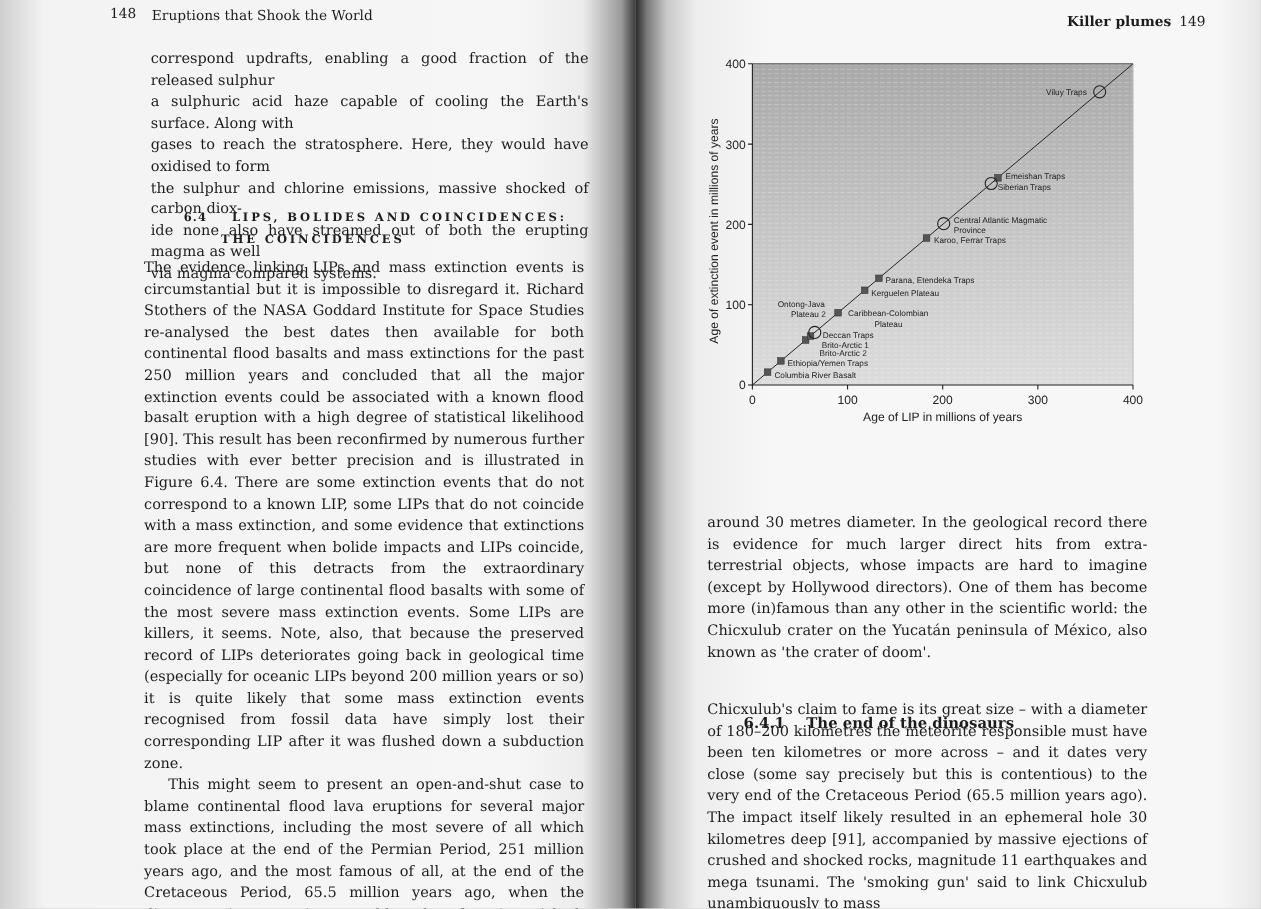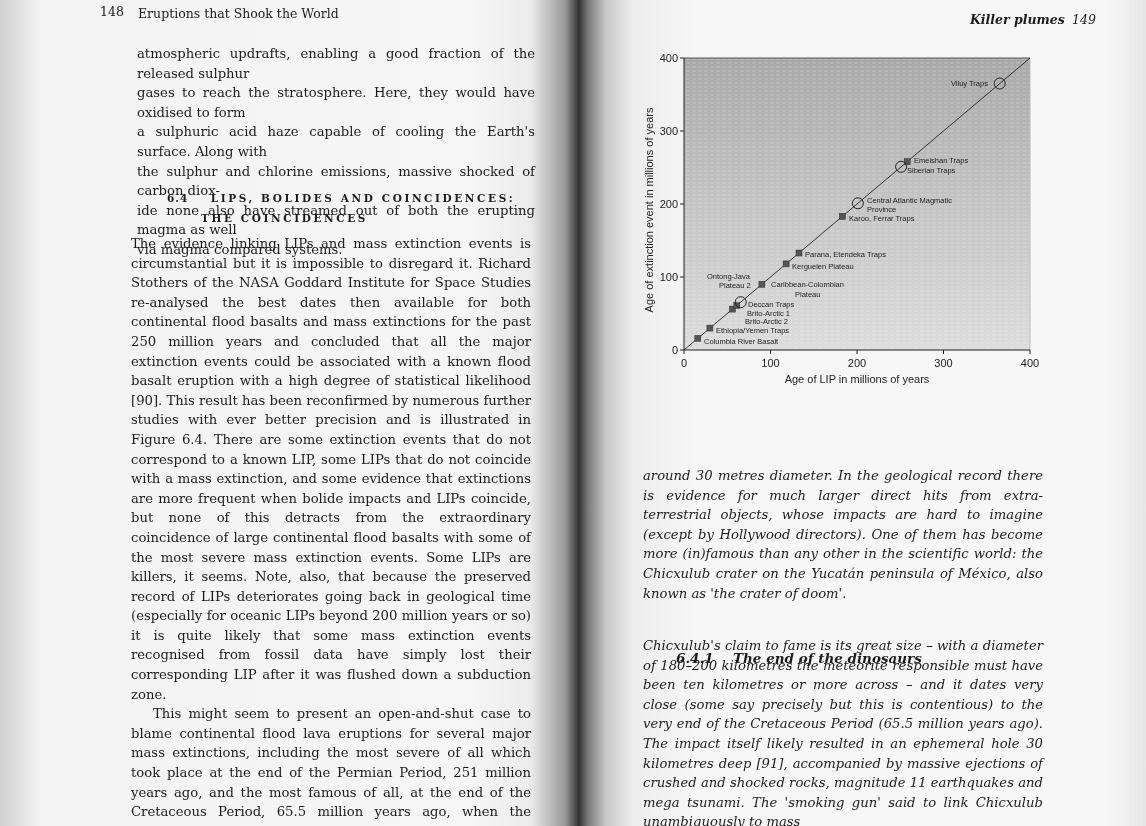--- a/index.html
+++ b/index.html
@@ -1,41 +1,41 @@
 <!DOCTYPE html>
 <html><head>
 <meta charset="utf-8">
 <style>
   html,body{margin:0;padding:0;}
   body{width:1146px;height:826px;position:relative;overflow:hidden;background:#d8d8d8;font-family:"DejaVu Serif","Liberation Serif",serif;color:#1c1c1c;}
   .page{position:absolute;top:0;height:826px;}
   .page-left{left:0;width:578px;background:linear-gradient(to right,#cfcfcf 0px,#f3f3f3 40px,#f6f6f6 470px,#ececec 530px,#9a9a9a 565px,#3a3a3a 578px);}
-  .page-right{left:578px;width:568px;background:linear-gradient(to right,#2a2a2a 0px,#7a7a7a 10px,#c8c8c8 28px,#ededed 55px,#f7f7f7 120px,#f7f7f7 530px,#e6e6e6 568px);font-style:italic;}
+  .page-right{left:578px;width:568px;background:linear-gradient(to right,#2a2a2a 0px,#7a7a7a 10px,#c8c8c8 28px,#ededed 55px,#f7f7f7 120px,#f7f7f7 530px,#e6e6e6 568px);}
   .running{position:absolute;font-size:12.5px;}
   .body{position:absolute;font-size:13.2px;line-height:19.6px;text-align:justify;}
   .body p{margin:0;}
   .indent{text-indent:22px;}
   .sec-head{position:absolute;font-size:10.5px;letter-spacing:2.6px;font-weight:bold;line-height:20px;}
   .sec-num{letter-spacing:1px;}
   .subsec{position:absolute;font-size:13.5px;font-weight:bold;}
   .caption{position:absolute;font-size:10.8px;line-height:16.5px;}
   .chart-wrap{position:absolute;left:620px;top:45px;width:440px;height:345px;}
   svg text{font-family:"Liberation Sans","DejaVu Sans",sans-serif;}
 </style>
 </head>
 <body>
 
 <div class="page page-left">
   <div class="running" style="left:100px;top:4px;">148</div>
   <div class="running" style="left:138px;top:6px;">Eruptions that Shook the World</div>
 
   <div class="body" style="left:137px;top:44px;width:398px;">
-    <div>atmospheric updrafts, enabling a good fraction of the released sulphur</div>
+    <div>correspond updrafts, enabling a good fraction of the released sulphur</div>
+    <div>a sulphuric acid haze capable of cooling the Earth's surface. Along with</div>
     <div>gases to reach the stratosphere. Here, they would have oxidised to form</div>
-    <div>a sulphuric acid haze capable of cooling the Earth's surface. Along with</div>
     <div>the sulphur and chlorine emissions, massive shocked of carbon diox-</div>
     <div>ide none also have streamed out of both the erupting magma as well</div>
     <div>via magma compared systems.</div>
   </div>
 
   <div class="sec-head" style="left:167px;top:188px;">
     <span class="sec-num">6.4</span>
     <span style="display:inline-block;width:10px;"></span>
     <span>LIPS, BOLIDES AND COINCIDENCES:</span>
   </div>

